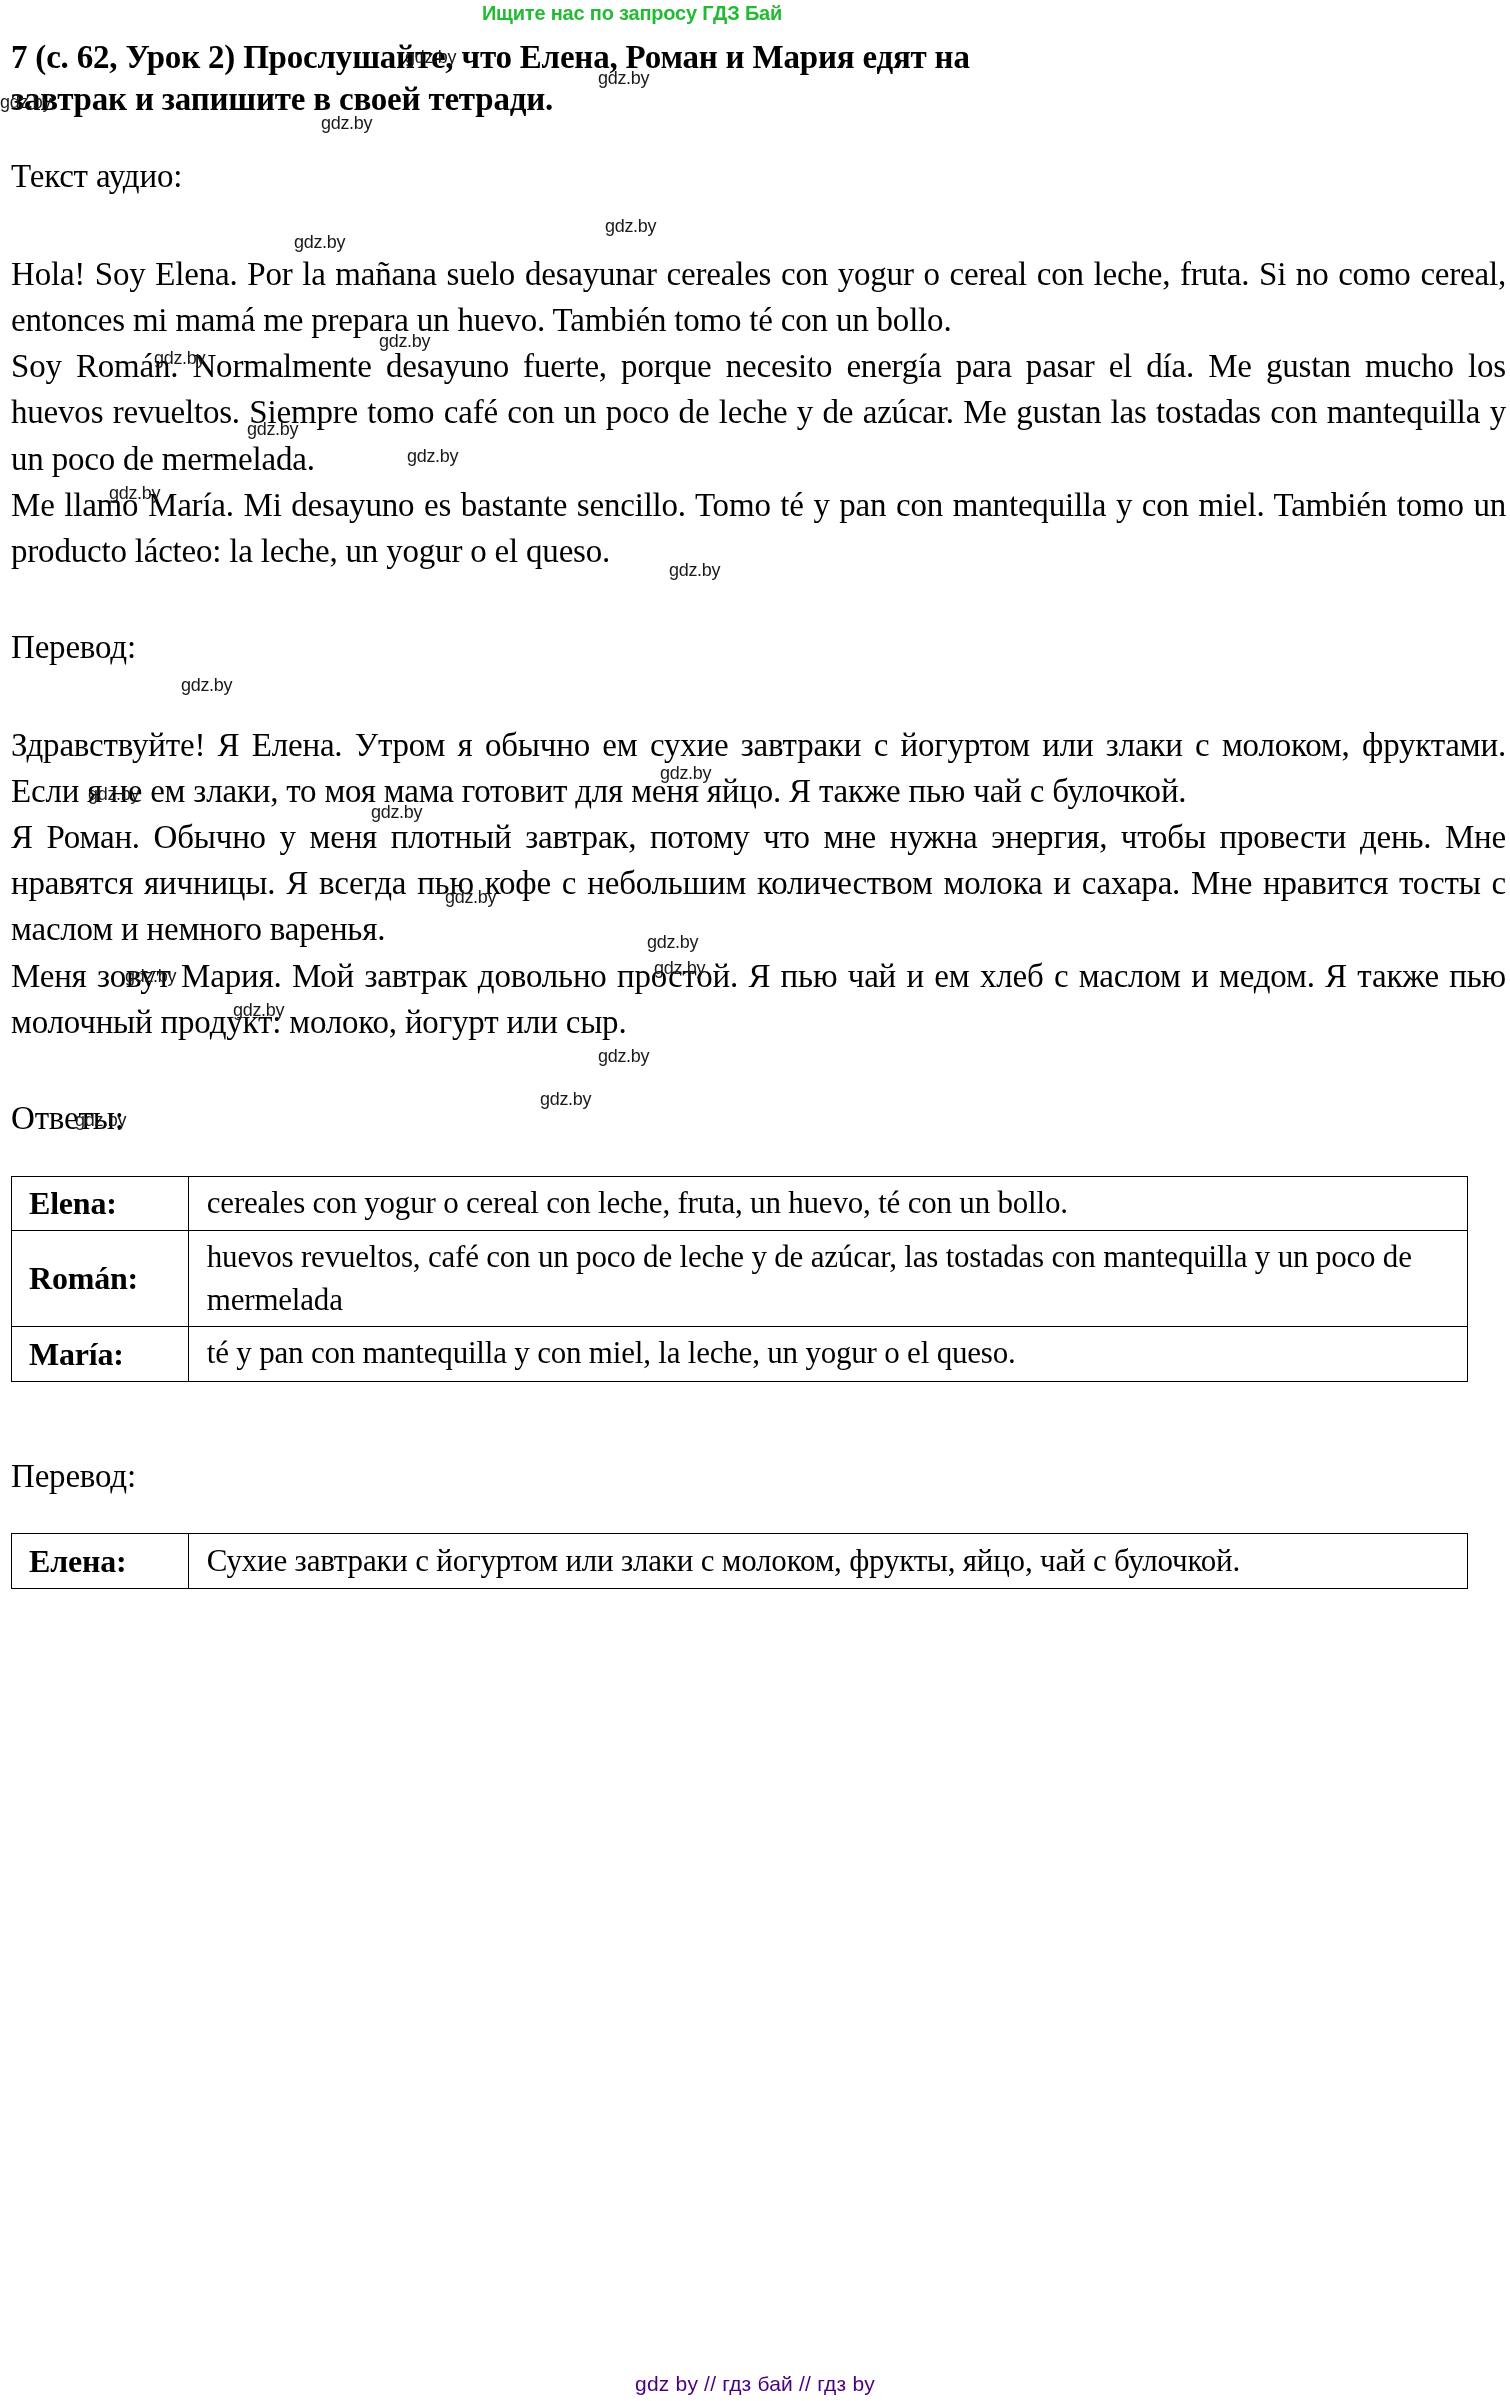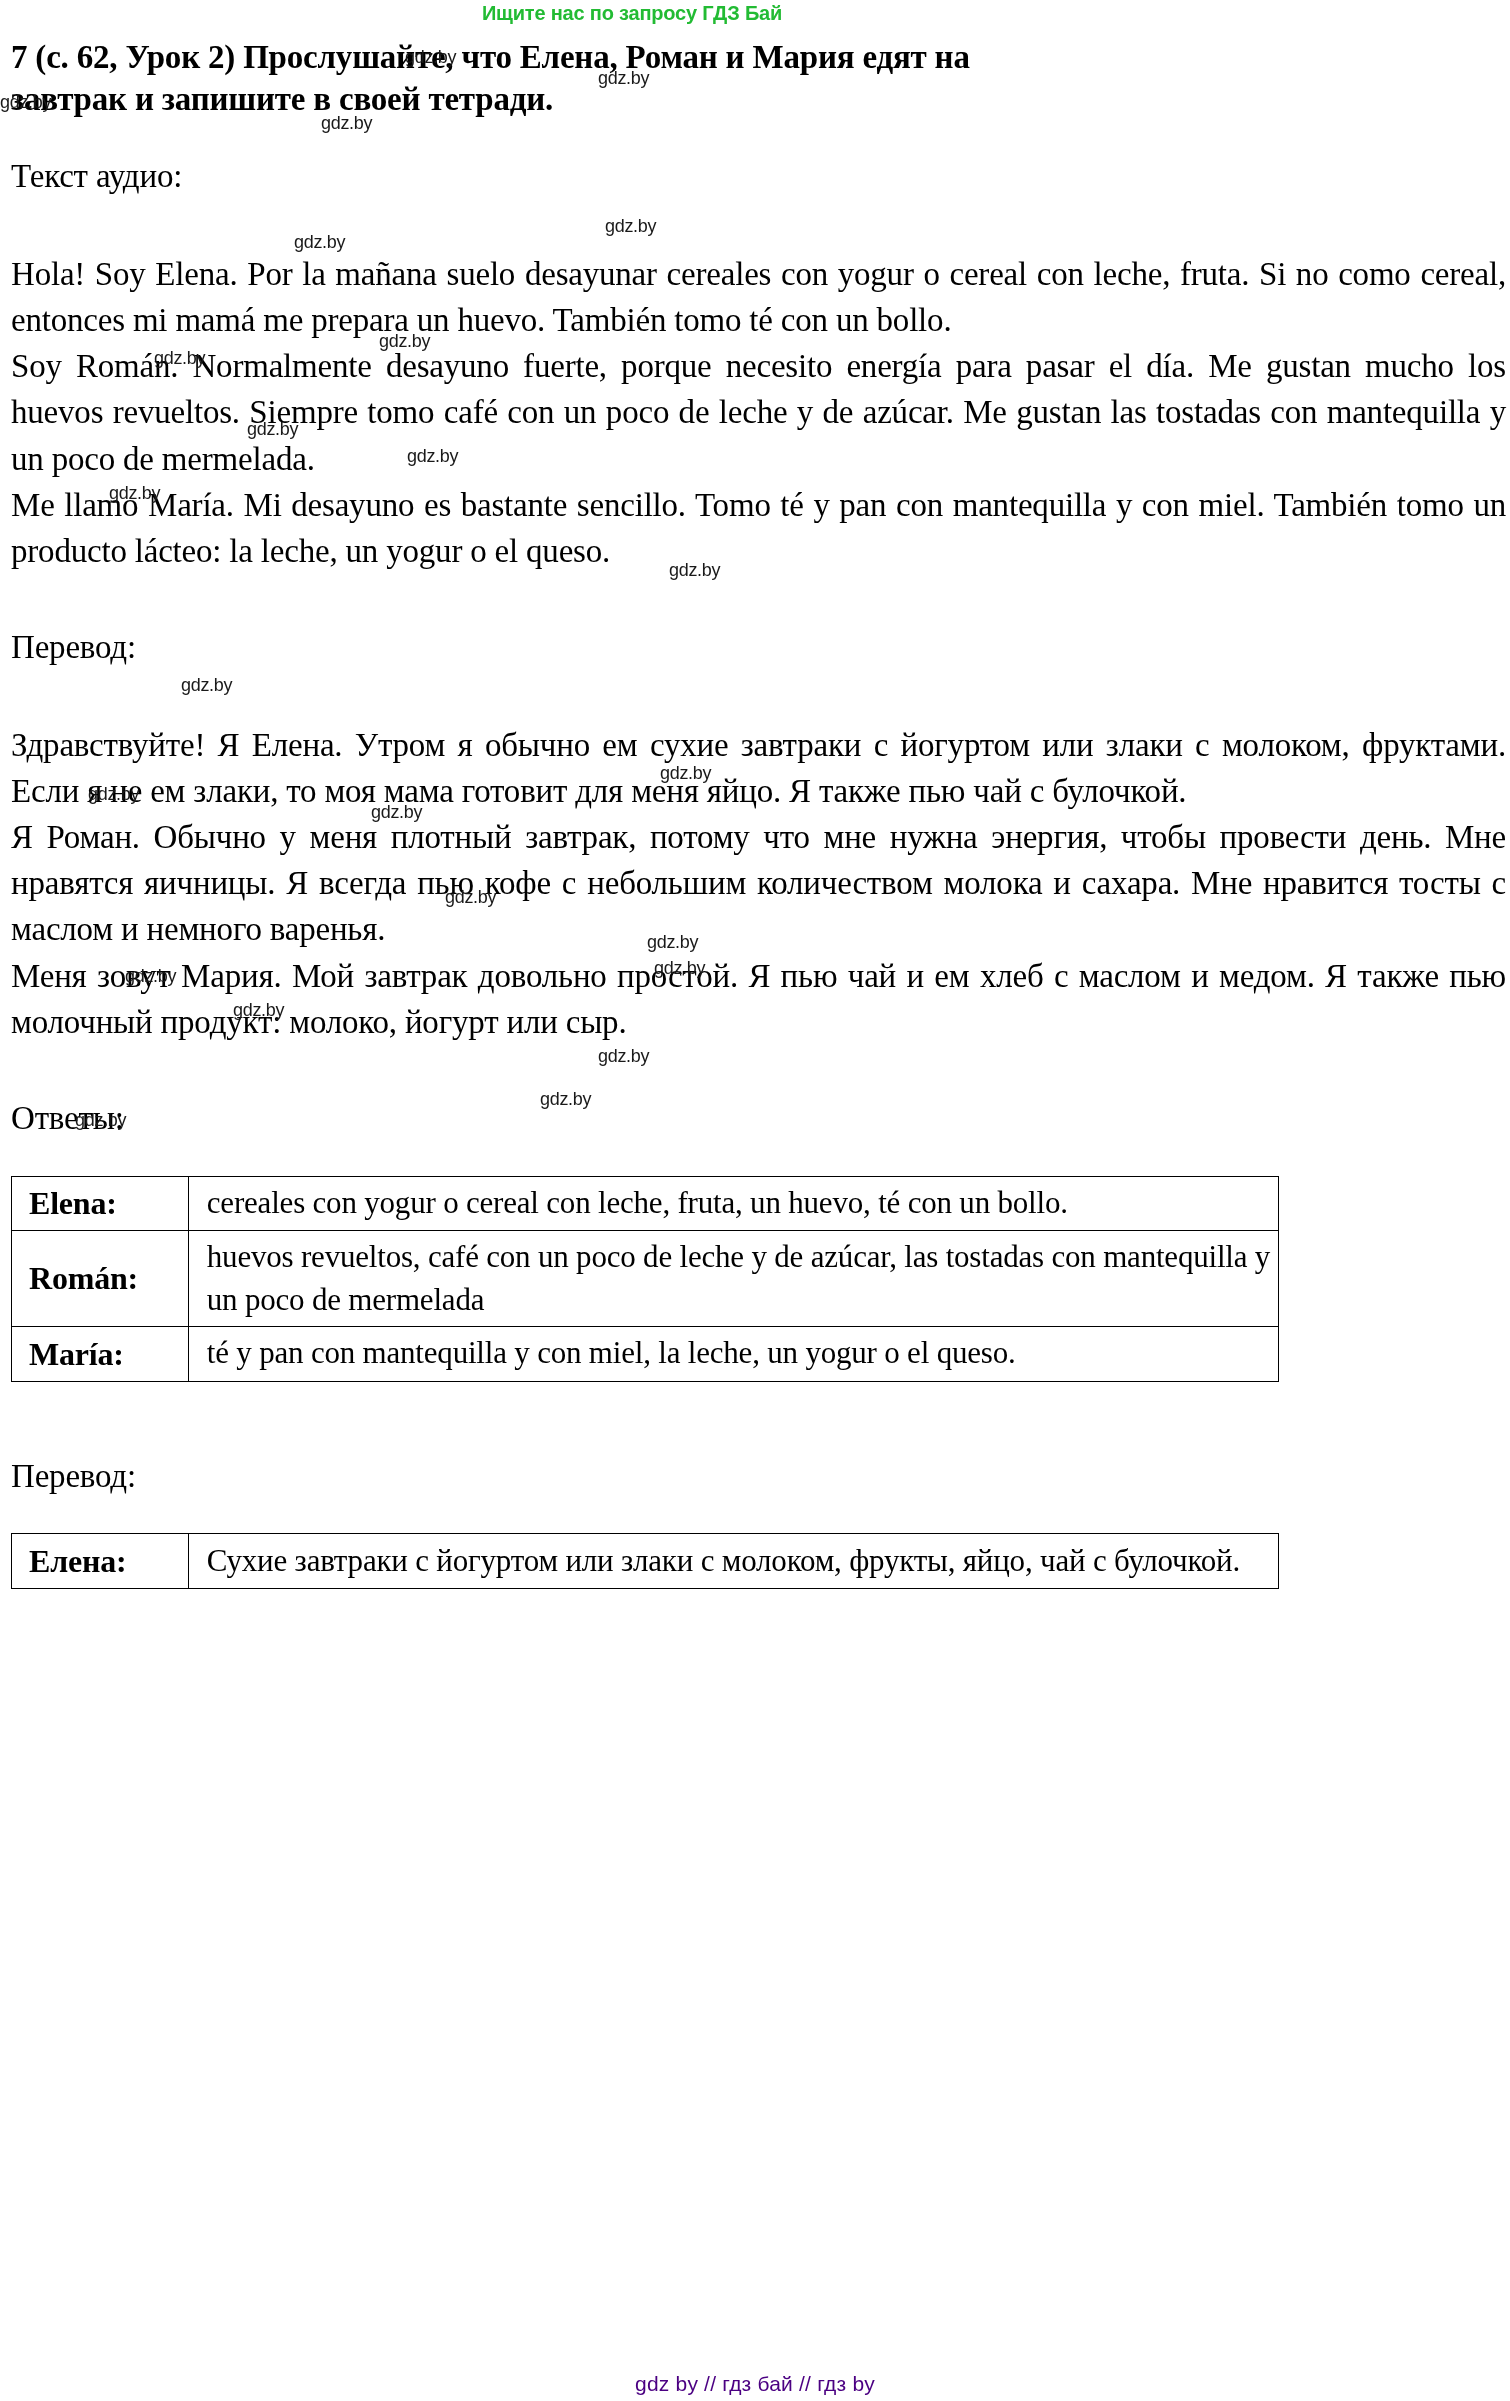--- a/index.html
+++ b/index.html
@@ -68,21 +68,21 @@
     margin: 0;
     letter-spacing: -0.2px;
   }
   .sp-m  { height: 37px; }
   .sp-l  { height: 54px; }
   .sp-xl { height: 75px; }
 
   
   table.answers {
     border-collapse: collapse;
-    width: 1268px;
+    width: 1457px;
     table-layout: fixed;
     margin: 0;
   }
   table.answers td {
     border: 1.6px solid #000000;
     vertical-align: middle;
     padding: 4.7px 7.8px 4.7px 11px;
     font-size: 31px;
     line-height: 1.38;
     letter-spacing: -0.2px;

